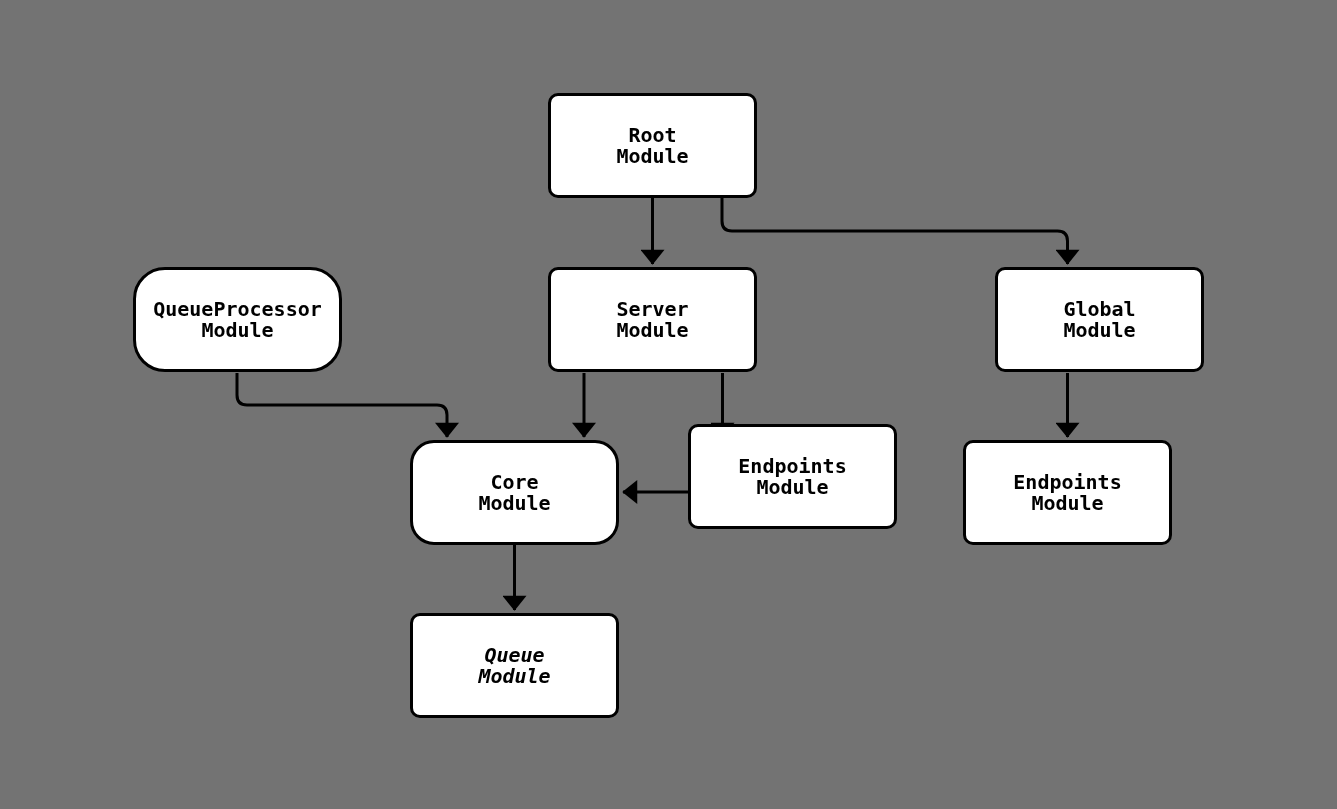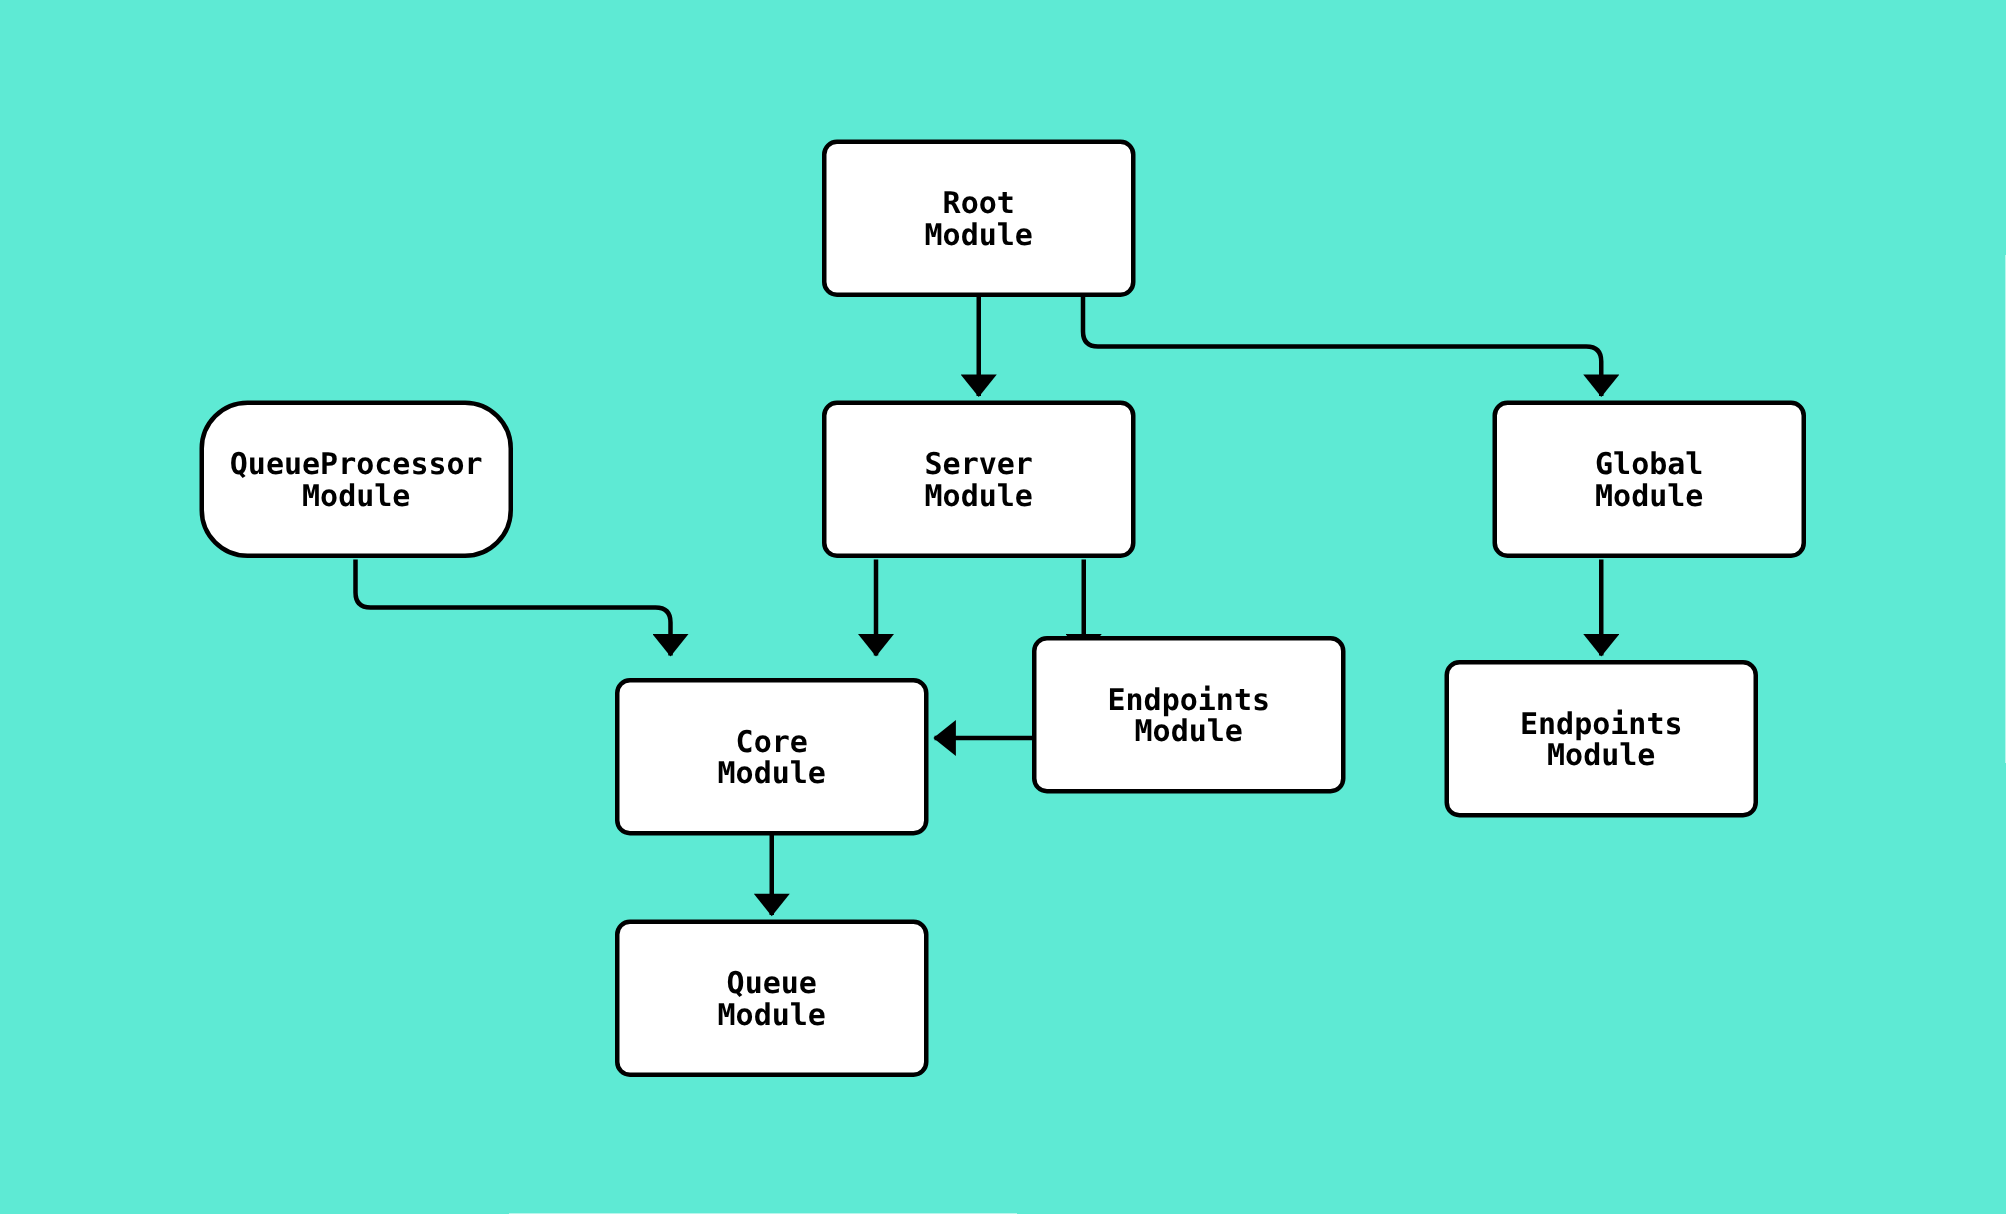--- a/index.html
+++ b/index.html
@@ -3,21 +3,21 @@
 <meta charset="utf-8">
 <style>
   * { margin: 0; padding: 0; box-sizing: border-box; }
   html, body { background: #ffffff; }
   body { font-family: "DejaVu Sans Mono", "Liberation Mono", monospace; }
 
   .canvas {
     position: relative;
     width: 1337px;
     height: 809px;
-    background: #5eead4;
+    background: #737373;
     overflow: hidden;
     padding-left: 12px;
   }
 
   .edge-layer {
     position: absolute;
     left: 0; top: 0;
     width: 1337px;
     height: 809px;
   }
@@ -44,24 +44,24 @@
     font-size: 20px;
     font-weight: bold;
     line-height: 21px;
     color: #000000;
   }
 
   #node-root          { left: 548px; top: 93px;  }
   #node-queueprocessor{ left: 133px; top: 267px; border-radius: 32px; }
   #node-server        { left: 548px; top: 267px; }
   #node-global        { left: 963px; top: 267px; margin-left: 32px; }
-  #node-core          { left: 410px; top: 452px; }
+  #node-core          { left: 410px; top: 440px; border-radius: 24px; }
   #node-endpoints     { left: 688px; top: 424px; }
   #node-repository    { left: 963px; top: 440px; }
-  #node-queue         { left: 410px; top: 613px; }
+  #node-queue         { left: 410px; top: 613px; font-style: italic; }
 </style>
 </head>
 <body>
 
 <div class="canvas">
 
   <svg class="edge-layer" viewBox="0 0 1337 809" xmlns="http://www.w3.org/2000/svg">
     <defs>
       <marker id="arrow" viewBox="0 0 10 16" refX="9.5" refY="8" markerWidth="5.4" markerHeight="8" orient="auto" markerUnits="strokeWidth">
         <path d="M 0 0 L 10 8 L 0 16 Z" fill="#000000"></path>

